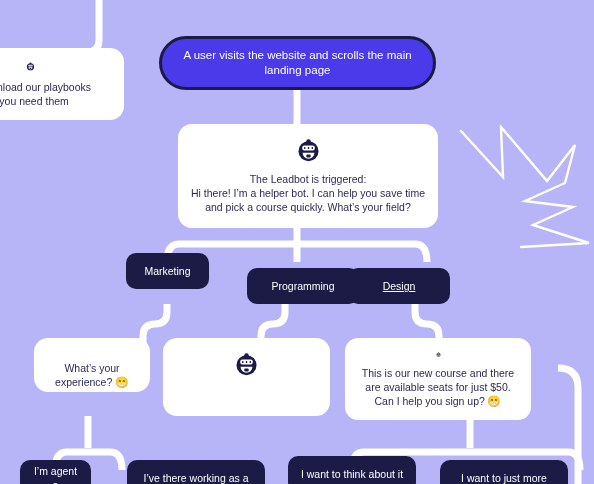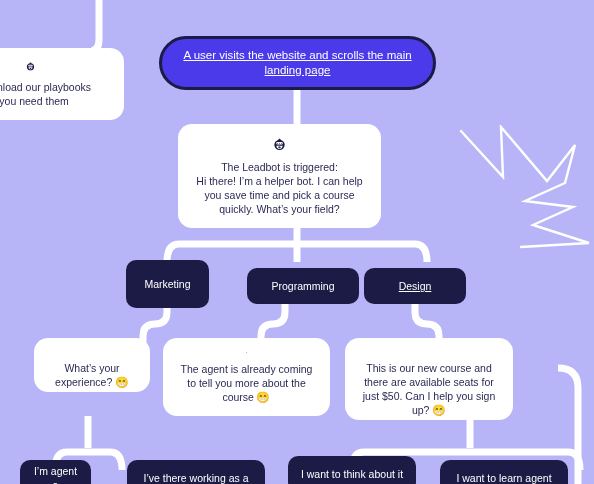--- a/index.html
+++ b/index.html
@@ -22,21 +22,20 @@
   .start-node {
     background: #4a3aea;
     border: 3px solid #1b1b45;
     border-radius: 40px;
     color: #ffffff;
     font-size: 11.5px;
     line-height: 15px;
     display: flex; align-items: center; justify-content: center;
     text-align: center;
     padding: 8px 18px;
-    text-decoration: underline;
   }
 
   .card {
     background: #ffffff;
     border-radius: 14px;
     color: #2b2a55;
     font-size: 10.5px;
     line-height: 14px;
     text-align: center;
     display: flex;
@@ -111,42 +110,42 @@
       <rect x="16.5" y="26.4" width="7" height="4.6" rx="1.6" fill="#1b1b45"></rect>
     </svg>
     <div class="msg" style="white-space:pre-line;">n download our playbooks
 if you need them</div>
   </div>
 
   <div class="node start-node" style="left:159px; top:36px; width:277px; height:54px;">
     <span>A user visits the website and scrolls the main landing page</span>
   </div>
 
-  <div class="node card" style="left:178px; top:124px; width:203px; height:104px;">
+  <div class="node card" style="left:178px; top:124px; width:260px; height:104px;">
     <svg class="bot-icon" width="25" height="25" viewBox="0 0 40 40" xmlns="http://www.w3.org/2000/svg">
       <circle cx="20" cy="21" r="16" fill="#1b1b45"></circle>
       <rect x="16.5" y="2" width="7" height="8" rx="3" fill="#1b1b45"></rect>
       <rect x="10" y="12" width="20" height="8" rx="3.2" fill="#ffffff"></rect>
       <rect x="12.8" y="14.3" width="2.2" height="3.4" rx="1" fill="#1b1b45"></rect>
       <rect x="18.9" y="14.3" width="2.2" height="3.4" rx="1" fill="#1b1b45"></rect>
       <rect x="25" y="14.3" width="2.2" height="3.4" rx="1" fill="#1b1b45"></rect>
       <path d="M10.5 23.5 h19 a9.5 9.5 0 0 1 -19 0 z" fill="#ffffff"></path>
       <rect x="16.5" y="26.4" width="7" height="4.6" rx="1.6" fill="#1b1b45"></rect>
     </svg>
     <div class="msg" style="white-space:pre-line;">The Leadbot is triggered:
 Hi there! I’m a helper bot. I can help you save time and pick a course quickly. What’s your field?</div>
   </div>
 
-  <div class="node pill" style="left:126px; top:260px; width:83px; height:48px;text-align:center;">
+  <div class="node pill" style="left:126px; top:253px; width:83px; height:36px;text-align:center;">
     <span>Marketing</span>
   </div>
   <div class="node pill" style="left:247px; top:268px; width:112px; height:36px;">
     <span>Programming</span>
   </div>
-  <div class="node pill" style="left:364px; top:268px; width:102px; height:36px;text-decoration:underline;">
+  <div class="node pill" style="left:348px; top:268px; width:102px; height:36px;text-decoration:underline;">
     <span>Design</span>
   </div>
 
   <div class="node card" style="left:34px; top:338px; width:116px; height:54px;">
     <svg class="bot-icon" width="25" height="25" viewBox="0 0 40 40" xmlns="http://www.w3.org/2000/svg">
       <circle cx="20" cy="21" r="16" fill="#1b1b45"></circle>
       <rect x="16.5" y="2" width="7" height="8" rx="3" fill="#1b1b45"></rect>
       <rect x="10" y="12" width="20" height="8" rx="3.2" fill="#ffffff"></rect>
       <rect x="12.8" y="14.3" width="2.2" height="3.4" rx="1" fill="#1b1b45"></rect>
       <rect x="18.9" y="14.3" width="2.2" height="3.4" rx="1" fill="#1b1b45"></rect>
@@ -161,24 +160,23 @@
     <svg class="bot-icon" width="25" height="25" viewBox="0 0 40 40" xmlns="http://www.w3.org/2000/svg">
       <circle cx="20" cy="21" r="16" fill="#1b1b45"></circle>
       <rect x="16.5" y="2" width="7" height="8" rx="3" fill="#1b1b45"></rect>
       <rect x="10" y="12" width="20" height="8" rx="3.2" fill="#ffffff"></rect>
       <rect x="12.8" y="14.3" width="2.2" height="3.4" rx="1" fill="#1b1b45"></rect>
       <rect x="18.9" y="14.3" width="2.2" height="3.4" rx="1" fill="#1b1b45"></rect>
       <rect x="25" y="14.3" width="2.2" height="3.4" rx="1" fill="#1b1b45"></rect>
       <path d="M10.5 23.5 h19 a9.5 9.5 0 0 1 -19 0 z" fill="#ffffff"></path>
       <rect x="16.5" y="26.4" width="7" height="4.6" rx="1.6" fill="#1b1b45"></rect>
     </svg>
-    <div class="msg"><span>The agent is already coming to tell you more about the course</span> <span class="emoji">😁</span></div>
-  </div>
-
-  <div class="node card" style="left:345px; top:338px; width:168px; height:82px;">
+  </div>
+
+  <div class="node card" style="left:345px; top:338px; width:186px; height:82px;border-radius:13px;">
     <svg class="bot-icon" width="25" height="25" viewBox="0 0 40 40" xmlns="http://www.w3.org/2000/svg">
       <circle cx="20" cy="21" r="16" fill="#1b1b45"></circle>
       <rect x="16.5" y="2" width="7" height="8" rx="3" fill="#1b1b45"></rect>
       <rect x="10" y="12" width="20" height="8" rx="3.2" fill="#ffffff"></rect>
       <rect x="12.8" y="14.3" width="2.2" height="3.4" rx="1" fill="#1b1b45"></rect>
       <rect x="18.9" y="14.3" width="2.2" height="3.4" rx="1" fill="#1b1b45"></rect>
       <rect x="25" y="14.3" width="2.2" height="3.4" rx="1" fill="#1b1b45"></rect>
       <path d="M10.5 23.5 h19 a9.5 9.5 0 0 1 -19 0 z" fill="#ffffff"></path>
       <rect x="16.5" y="26.4" width="7" height="4.6" rx="1.6" fill="#1b1b45"></rect>
     </svg>
@@ -188,16 +186,16 @@
   <div class="node pill" style="left:20px; top:460px; width:71px; height:36px;">
     <span>I’m agent a</span>
   </div>
   <div class="node pill" style="left:127px; top:460px; width:138px; height:36px;">
     <span>I’ve there working as a</span>
   </div>
   <div class="node pill" style="left:288px; top:456px; width:128px; height:36px;">
     <span>I want to think about it</span>
   </div>
   <div class="node pill" style="left:440px; top:460px; width:128px; height:36px;">
-    <span>I want to learn agent</span>
+    <span>I want to just more</span>
   </div>
 
 </div>
 
 </body></html>

